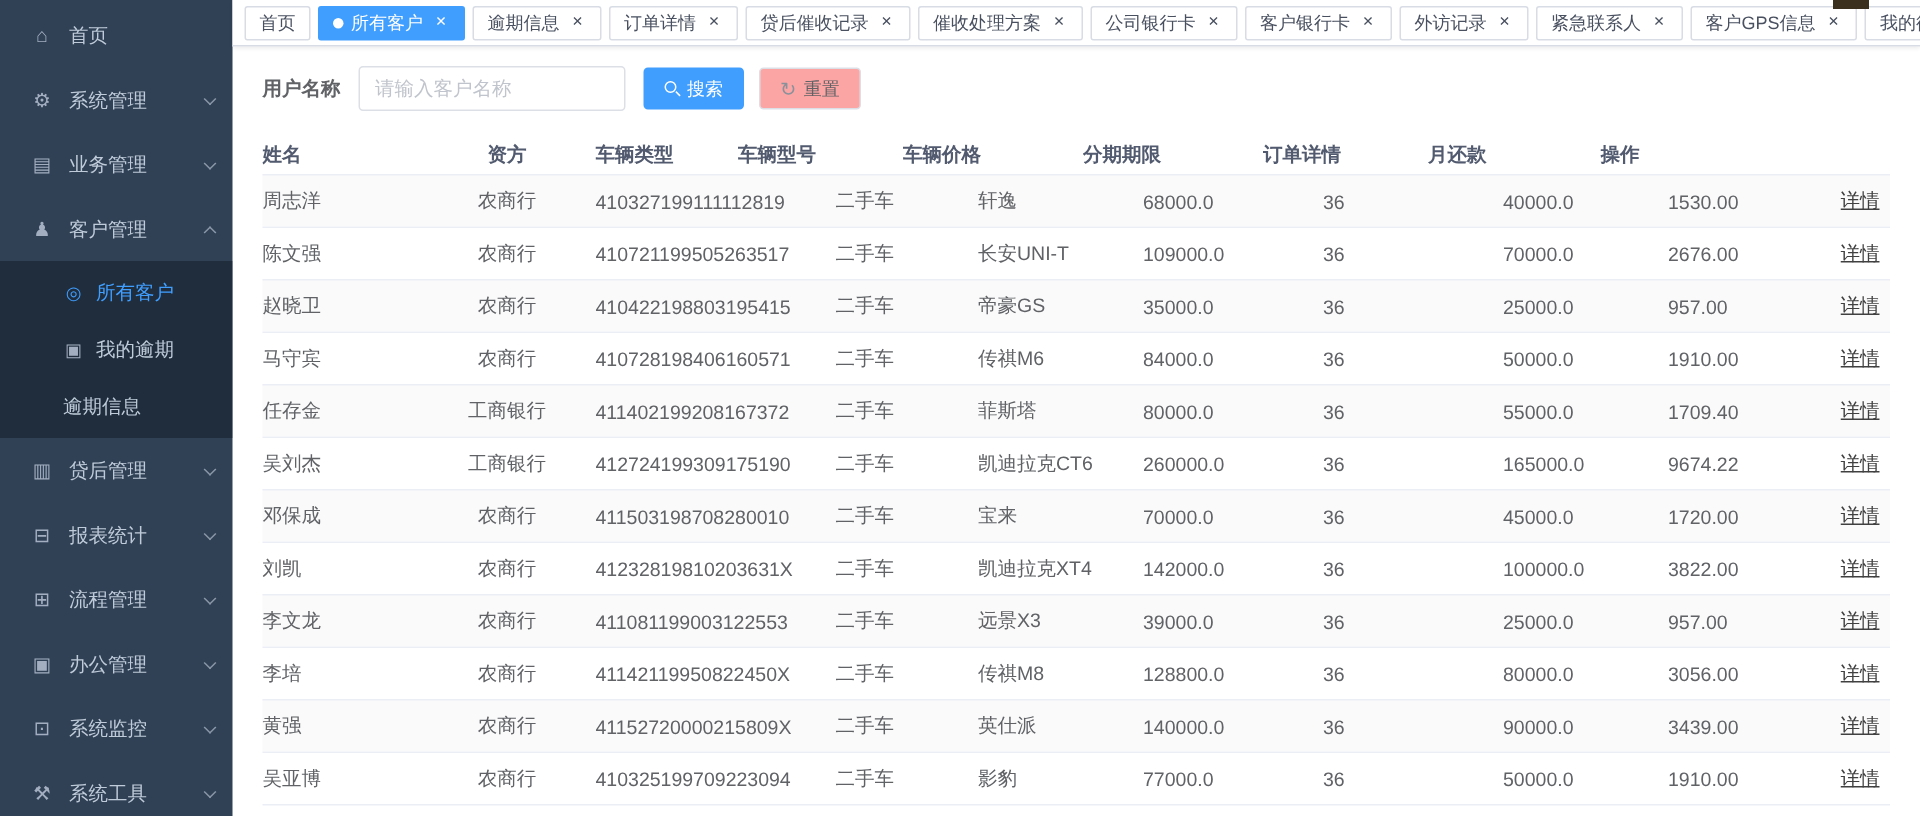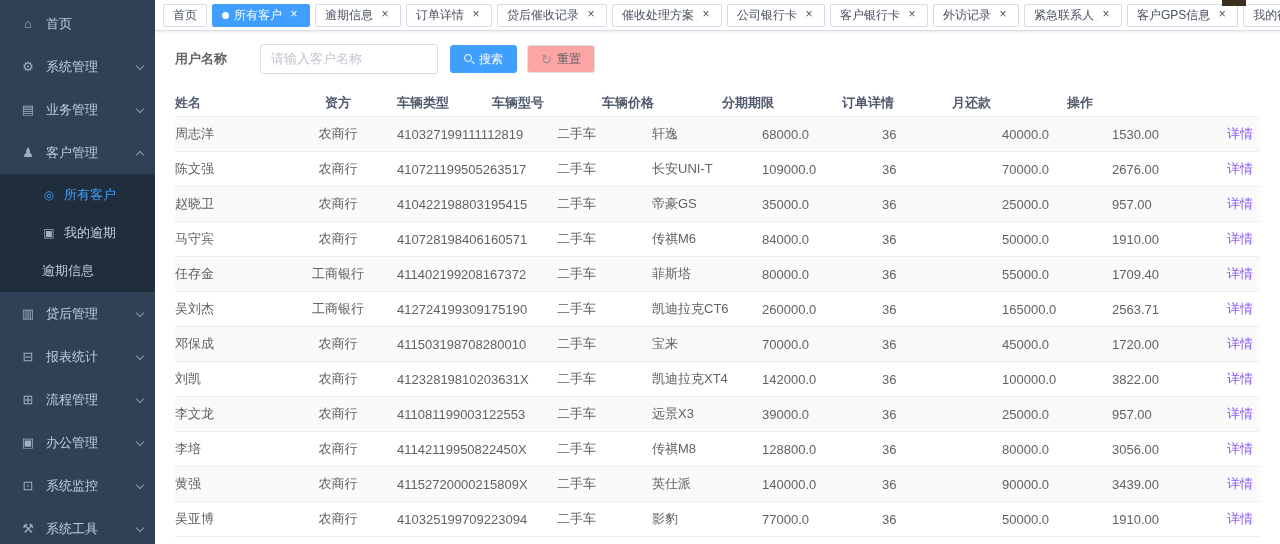--- a/index.html
+++ b/index.html
@@ -26,41 +26,41 @@
   .tab .dot { width:7px; height:7px; border-radius:50%; background:#fff; margin-right:5px; }
   .tab.active { background:#409EFF; border-color:#409EFF; color:#fff; }
   .tab .close { margin-left:6px; width:12px; height:12px; line-height:11px; text-align:center; border-radius:50%; font-size:12px; color:inherit; }
   .tab .close::before { content:"×"; }
 
   .content { flex:1; padding:13px 20px 0; overflow:hidden; }
 
   
   .search-row { display:flex; align-items:center; margin-bottom:16px; }
   .search-label { font-size:13px; font-weight:bold; color:#606266; margin-right:12px; }
-  .search-input { width:178px; height:30px; border:1px solid #dcdfe6; border-radius:3px; padding:11px 10px; font-size:13px; color:#606266; outline:none; font-family:Liberation Mono, monospace;margin-left:21px; }
+  .search-input { width:178px; height:30px; border:1px solid #dcdfe6; border-radius:3px; padding:11px 10px; font-size:13px; color:#606266; outline:none; font-family:Liberation Mono, monospace; }
   .search-input::placeholder { color:#c0c4cc; }
   .btn { height:28px; border-radius:3px; font-size:12px; display:inline-flex; align-items:center; padding:0 13px; cursor:pointer; font-family:"Liberation Sans",sans-serif; }
   .btn-primary { background:#409EFF; border:1px solid #409EFF; color:#fff; margin-left:12px;text-align:right; }
   .btn-plain { background:#fca5a5; border:1px solid #dcdfe6; color:#606266; margin-left:10px; }
   .mag { width:10px; height:10px; position:relative; margin-right:5px; }
   .mag::before { content:""; position:absolute; width:6px; height:6px; border:1px solid #fff; border-radius:50%; top:0; left:0; }
   .mag::after { content:""; position:absolute; width:4px; height:1px; background:#fff; transform:rotate(45deg); bottom:1px; right:-1px; }
   .refresh { margin-right:5px; font-size:13px; color:#8b919b; }
   .refresh::before { content:"↻"; }
 
   
   .thead, .trow { display:flex; align-items:center; }
   .thead { height:26px; font-weight:bold; color:#515a6e; font-size:13px; }
   .trow { height:35px; border-top:1px solid #ebeef5; font-size:13px; color:#606266; background:#fff; }
   .tbody > .trow:nth-child(odd) { background:#fafafa; }
   .cell { overflow:hidden; white-space:nowrap; padding-right:6px; }
   .c0 { width:110px; } .c1 { width:112px;text-align:center; } .c2 { width:160px; } .c3 { width:95px; }
   .c4 { width:110px; } .c5 { width:120px; } .c6 { width:120px; } .c7 { width:110px; }
   .c8 { width:115px; } .c9 { flex:1; text-align:left; padding-right:0; }
-  .detail-link { color:#8b5cf6; cursor:pointer; }
+  .detail-link { color:#404040; cursor:pointer;text-decoration:underline; }
   .partial-row { height:12px; border-top:1px solid #ebeef5; background:#fff; }
 
   .browser-artifact { position:absolute; top:0; right:34px; width:24px; height:6px; background:#3b2f1e; }
 </style>
 </head>
 <body>
 
 <div class="app">
 
   <aside class="sidebar">
@@ -321,21 +321,21 @@
 
             <div class="trow">
               <span class="cell c0">吴刘杰</span>
               <span class="cell c1">工商银行</span>
               <span class="cell c2">412724199309175190</span>
               <span class="cell c3">二手车</span>
               <span class="cell c4">凯迪拉克CT6</span>
               <span class="cell c5">260000.0</span>
               <span class="cell c6">36</span>
               <span class="cell c7">165000.0</span>
-              <span class="cell c8">2563.71</span>
+              <span class="cell c8">9674.22</span>
               <span class="cell c9"><span class="detail-link">详情</span></span>
             </div>
 
             <div class="trow">
               <span class="cell c0">邓保成</span>
               <span class="cell c1">农商行</span>
               <span class="cell c2">411503198708280010</span>
               <span class="cell c3">二手车</span>
               <span class="cell c4">宝来</span>
               <span class="cell c5">70000.0</span>

